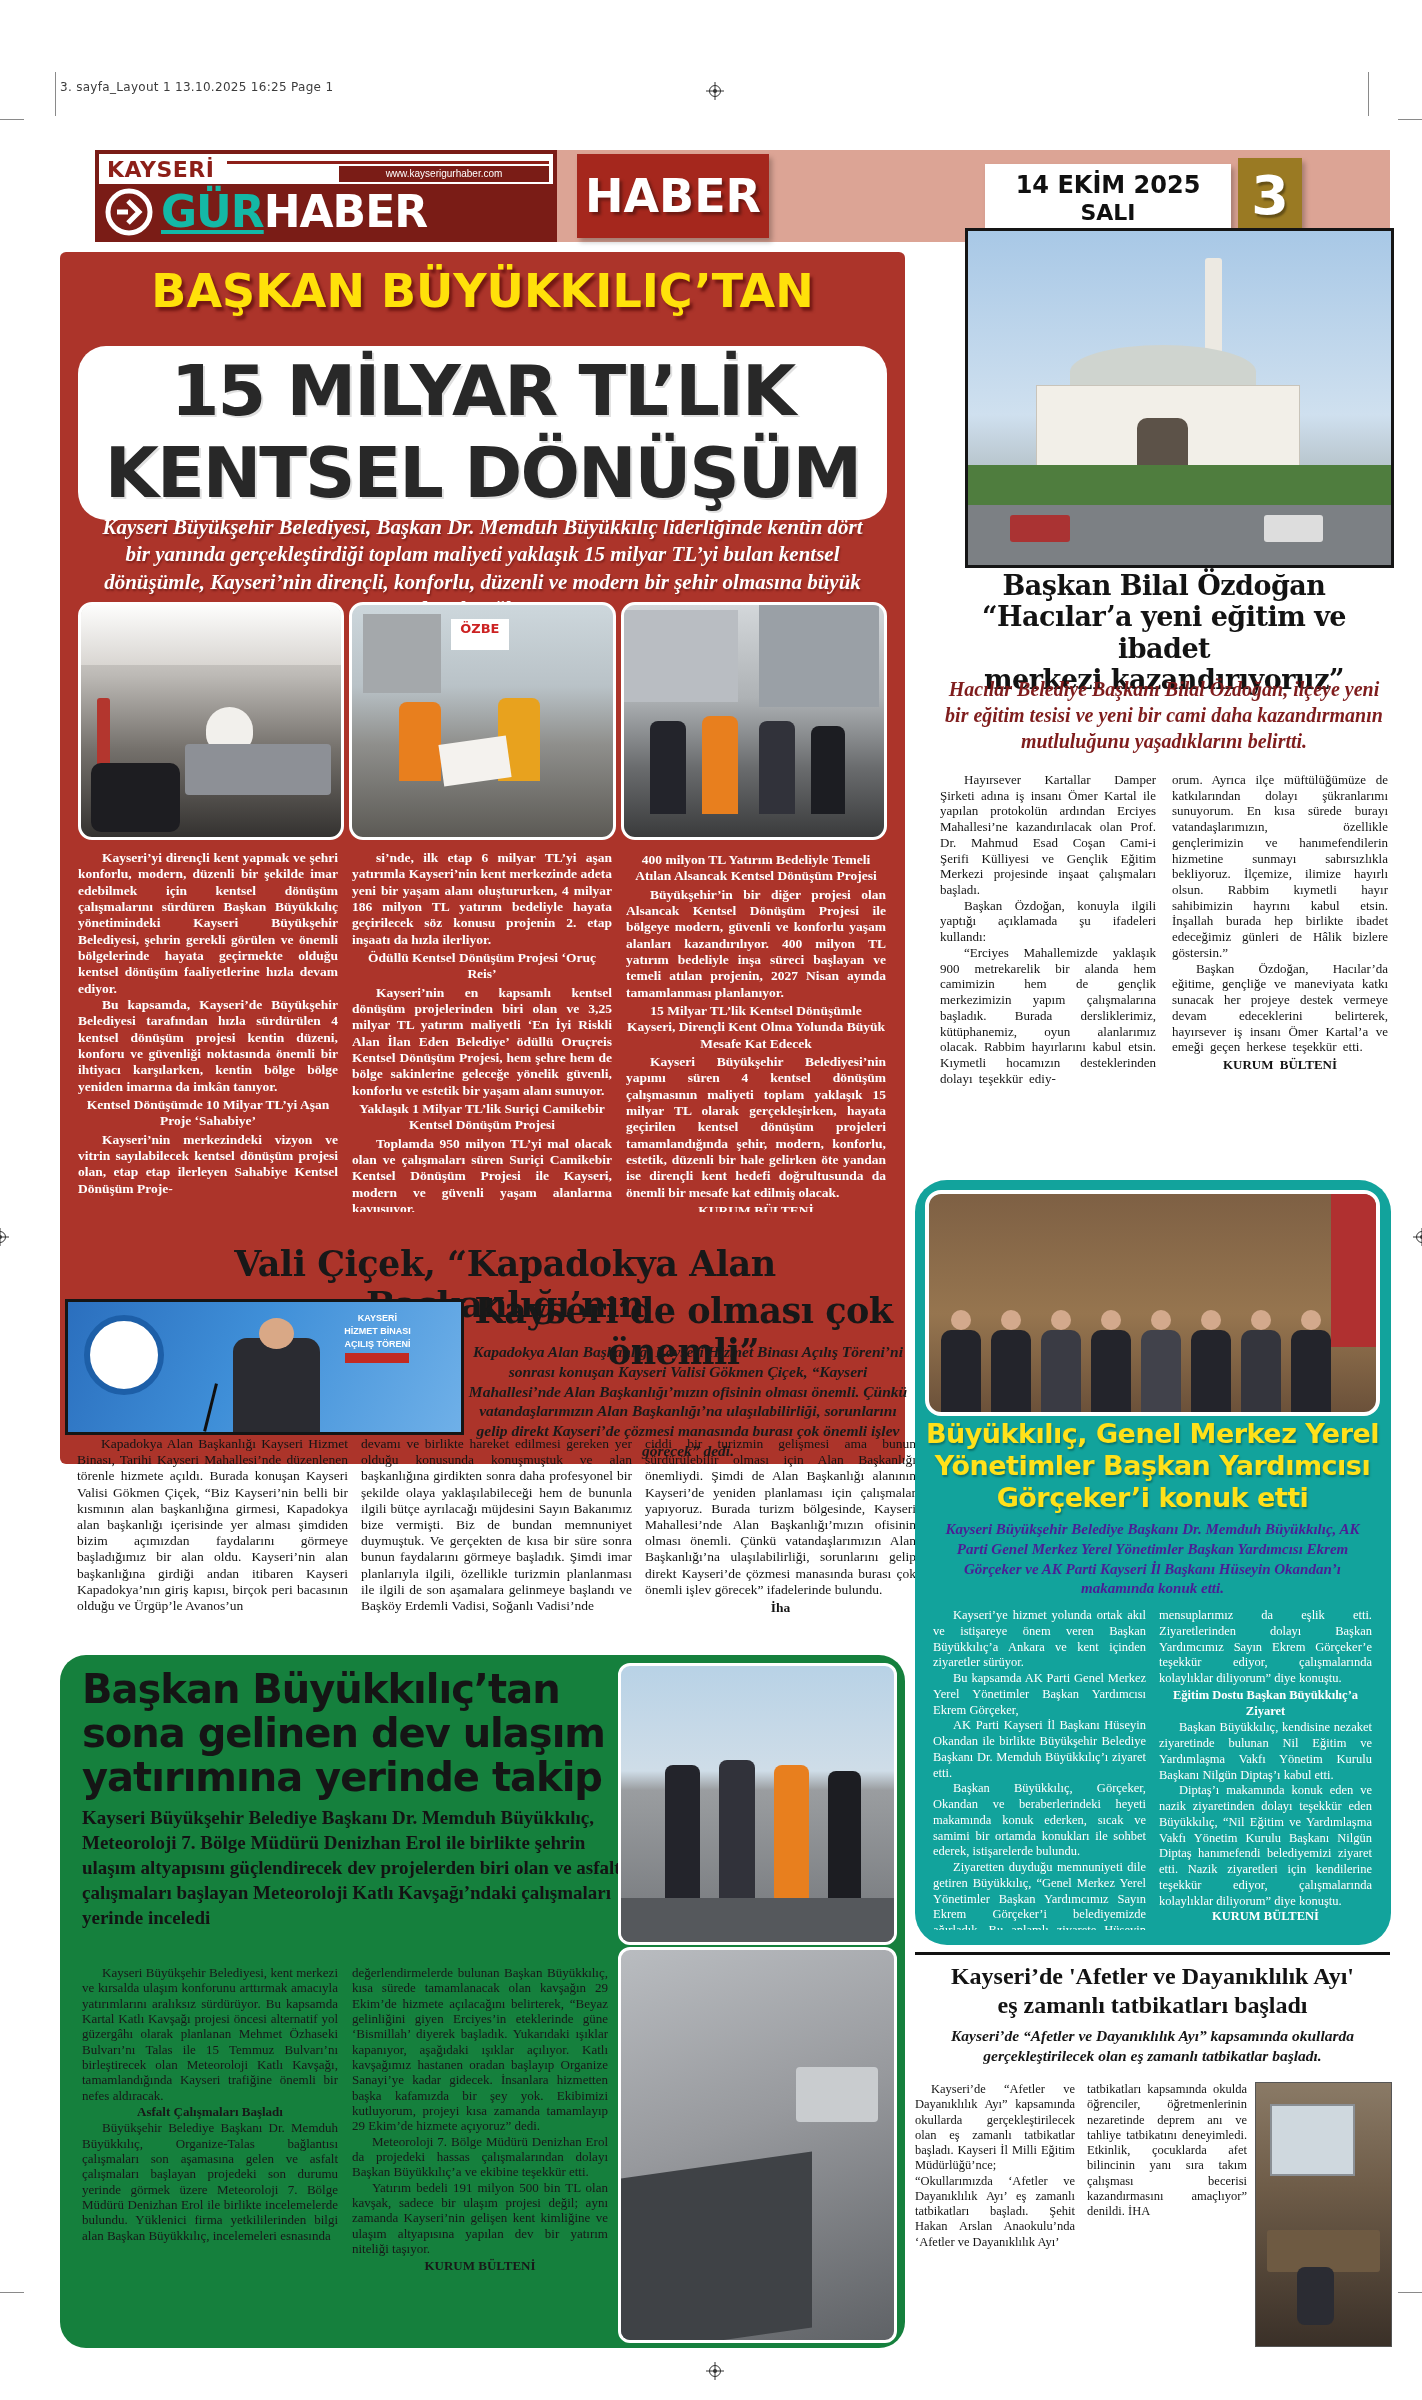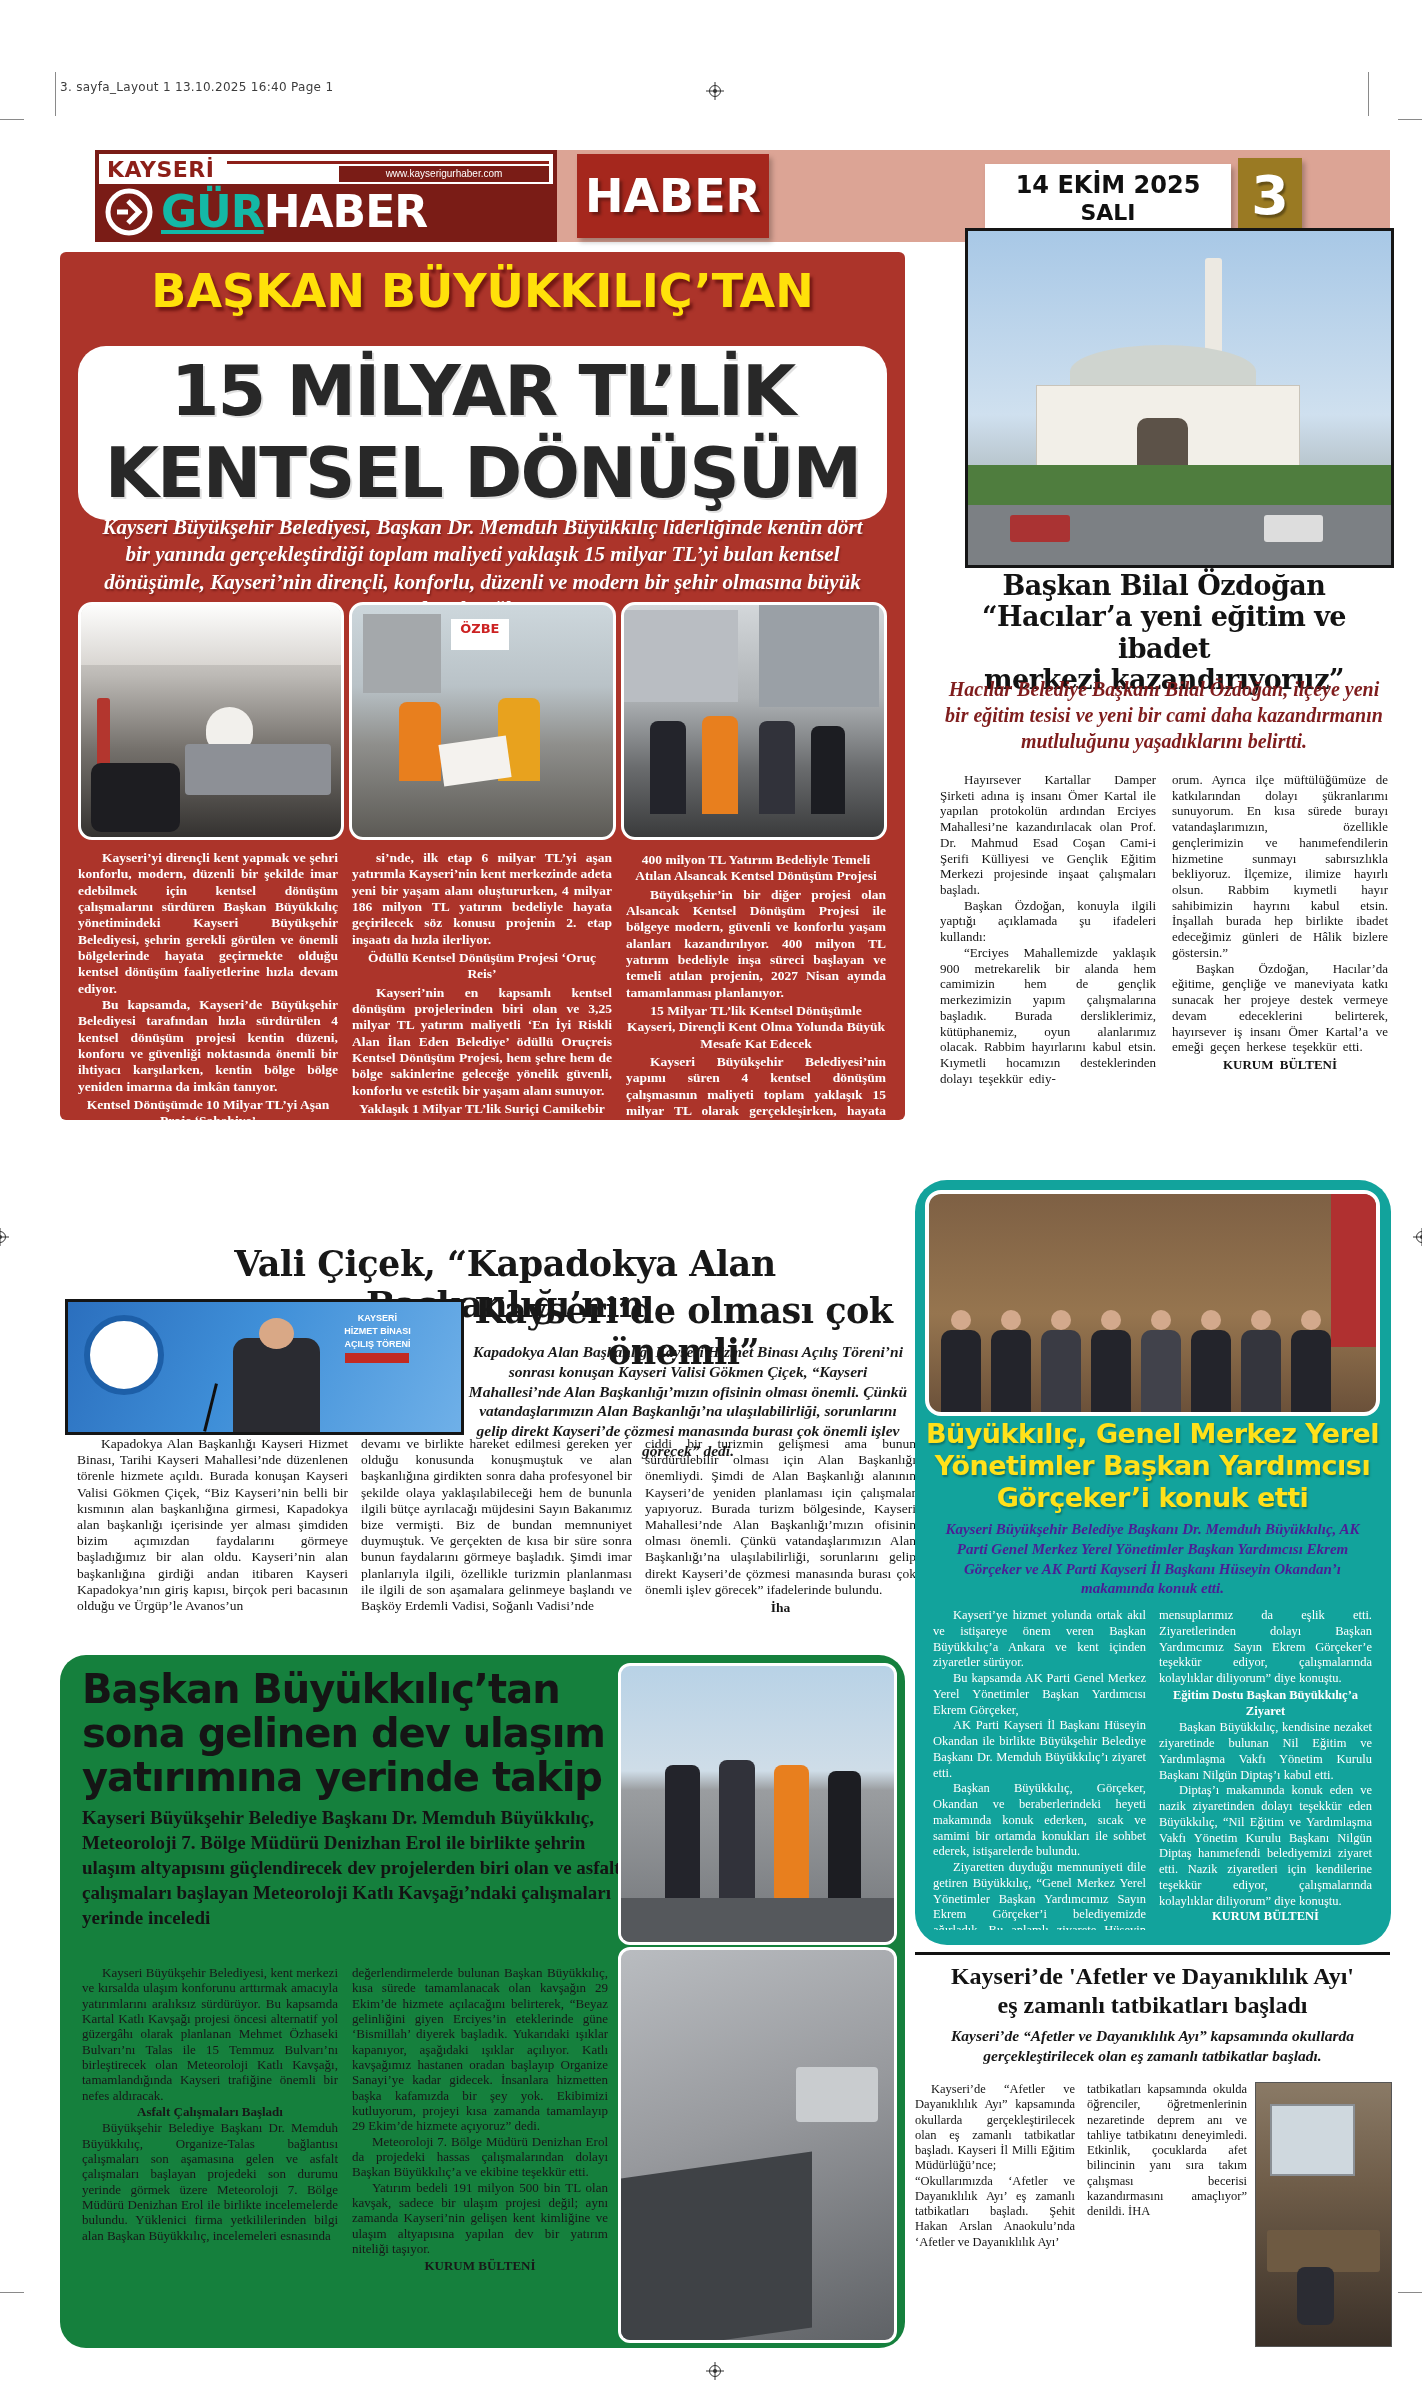--- a/index.html
+++ b/index.html
@@ -29,21 +29,21 @@
                text-shadow:3px 3px 3px rgba(0,0,0,.35);box-shadow:3px 4px 5px rgba(0,0,0,.25);}
   .datebox{left:985px;top:164px;width:246px;height:64px;background:#fff;box-shadow:3px 4px 5px rgba(0,0,0,.25);
            text-align:center;color:#101010;}
   .datebox .d1{font:800 24px "DejaVu Sans",sans-serif;margin-top:7px;}
   .datebox .d2{font:800 22px "DejaVu Sans",sans-serif;margin-top:1px;}
   .pagenum{left:1238px;top:158px;width:64px;height:76px;background:#9a7a23;color:#fff;text-align:center;
            font:900 54px/76px "DejaVu Sans",sans-serif;text-shadow:2px 3px 2px rgba(0,0,0,.35);
            box-shadow:3px 4px 5px rgba(0,0,0,.25);}
 
   
-  .leadbox{left:60px;top:252px;width:845px;height:868px;background:#ac342a;border-radius:6px;}
+  .leadbox{left:60px;top:252px;width:845px;height:1212px;background:#ac342a;border-radius:6px;}
   .kicker{position:absolute;left:0;top:12px;width:100%;text-align:center;color:#ffe10a;
           font:900 46px "DejaVu Sans",sans-serif;letter-spacing:0px;
           text-shadow:3px 4px 3px rgba(70,0,0,.55);}
   .bigheadbox{position:absolute;left:18px;top:94px;width:809px;height:174px;background:#fff;border-radius:28px;}
   .bigheadbox .h1,.bigheadbox .h2{text-align:center;color:#282828;font:900 70px/82px "DejaVu Sans",sans-serif;
           letter-spacing:-2px;text-shadow:2px 2px 0 rgba(0,0,0,.12);}
   .bigheadbox .h1{margin-top:4px;}
   .standfirst{position:absolute;left:30px;top:262px;width:785px;text-align:center;color:#fff;
           font:italic 700 21px/1.3 "Liberation Serif",serif;text-shadow:1px 2px 2px rgba(60,0,0,.4);}
   .photorow{position:absolute;left:18px;top:350px;width:809px;height:238px;display:flex;gap:5px;}
@@ -128,21 +128,21 @@
   .shape{position:absolute;}
   .fig{width:40px;height:82px;background:#23242b;border-radius:10px 10px 0 0;position:relative;flex:0 0 auto;}
   .fig::before{content:"";position:absolute;left:10px;top:-20px;width:20px;height:20px;border-radius:50%;background:#d3a98c;}
   .teal-figs{position:absolute;left:12px;bottom:0;width:420px;display:flex;gap:10px;align-items:flex-end;}
 </style>
 </head>
 <body>
 
 <div class="page">
 
-  <div class="abs slug">3. sayfa_Layout 1  13.10.2025  16:40  Page 1</div>
+  <div class="abs slug">3. sayfa_Layout 1  13.10.2025  16:25  Page 1</div>
   <div class="abs trim" style="left:55px;top:72px;width:1px;height:44px;"></div>
   <div class="abs trim" style="left:1368px;top:72px;width:1px;height:44px;"></div>
   <div class="abs trim" style="left:0;top:119px;width:24px;height:1px;"></div>
   <div class="abs trim" style="left:1398px;top:119px;width:24px;height:1px;"></div>
   <div class="abs trim" style="left:0;top:2292px;width:24px;height:1px;"></div>
   <div class="abs trim" style="left:1398px;top:2292px;width:24px;height:1px;"></div>
   <div class="abs regmark" style="left:706px;top:82px;">
     <svg width="18" height="18">
         <circle cx="9" cy="9" r="5.5" fill="none" stroke="#333" stroke-width="1"></circle>
         <line x1="0" y1="9" x2="18" y2="9" stroke="#333" stroke-width="1"></line>

